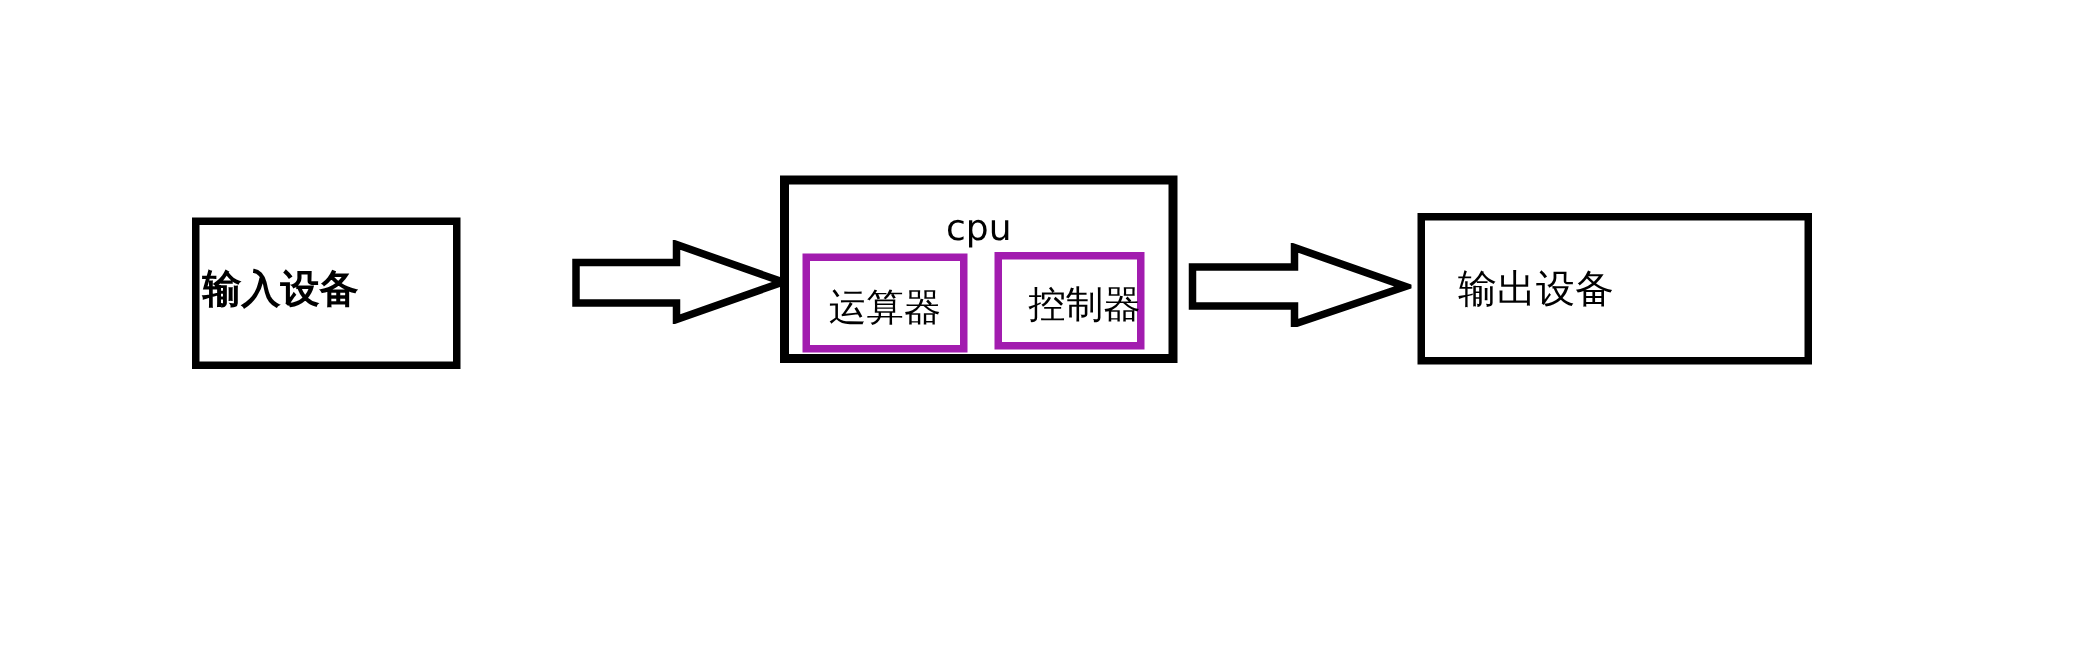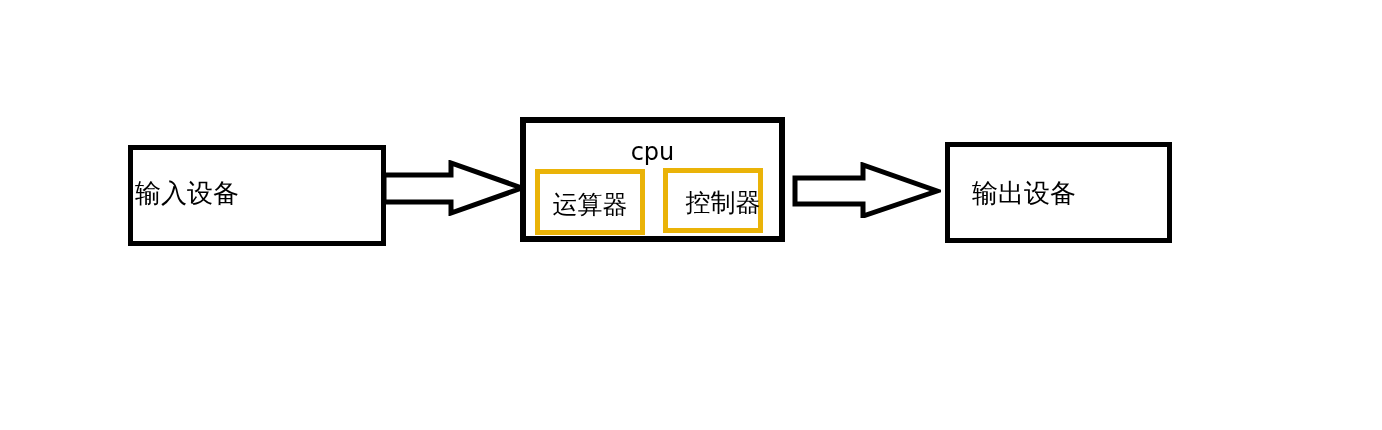--- a/index.html
+++ b/index.html
@@ -24,47 +24,47 @@
     display: flex;
     align-items: center;
   }
   .node .label {
     font-size: 26px;
     line-height: 1;
     white-space: nowrap;
   }
   .node-input {
     left: 128px; top: 145px;
-    width: 258px; height: 101px;
+    width: 179px; height: 101px; font-weight: bold;
   }
   .node-input .label { padding-left: 2px; margin-top: -6px; }
   .node-output {
     left: 945px; top: 142px;
-    width: 227px; height: 101px;
+    width: 263px; height: 101px;
   }
   .node-output .label { padding-left: 22px; }
   .node-cpu {
     left: 520px; top: 117px;
     width: 265px; height: 125px;
     border-width: 6px;
     display: block;
   }
   .cpu-title {
     position: absolute;
     left: 0; right: 0;
     top: 16px;
     text-align: center;
     font-size: 24px;
     line-height: 1.1;
   }
   .inner-node {
     position: absolute;
     box-sizing: border-box;
     background: #ffffff;
-    border: 5px solid #eab308;
+    border: 5px solid #a21caf;
     display: flex;
     align-items: center;
     justify-content: center;
     text-align: center;
   }
   .inner-node .label {
     font-size: 25px;
     line-height: 1;
     white-space: nowrap;
     margin-top: 4px;

